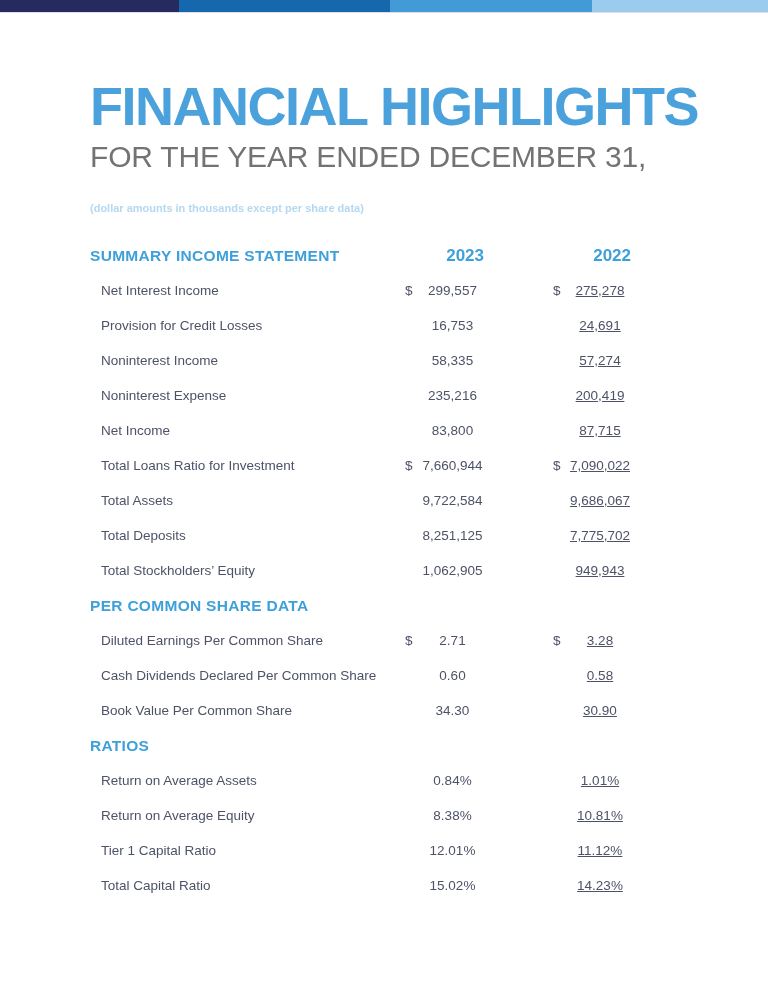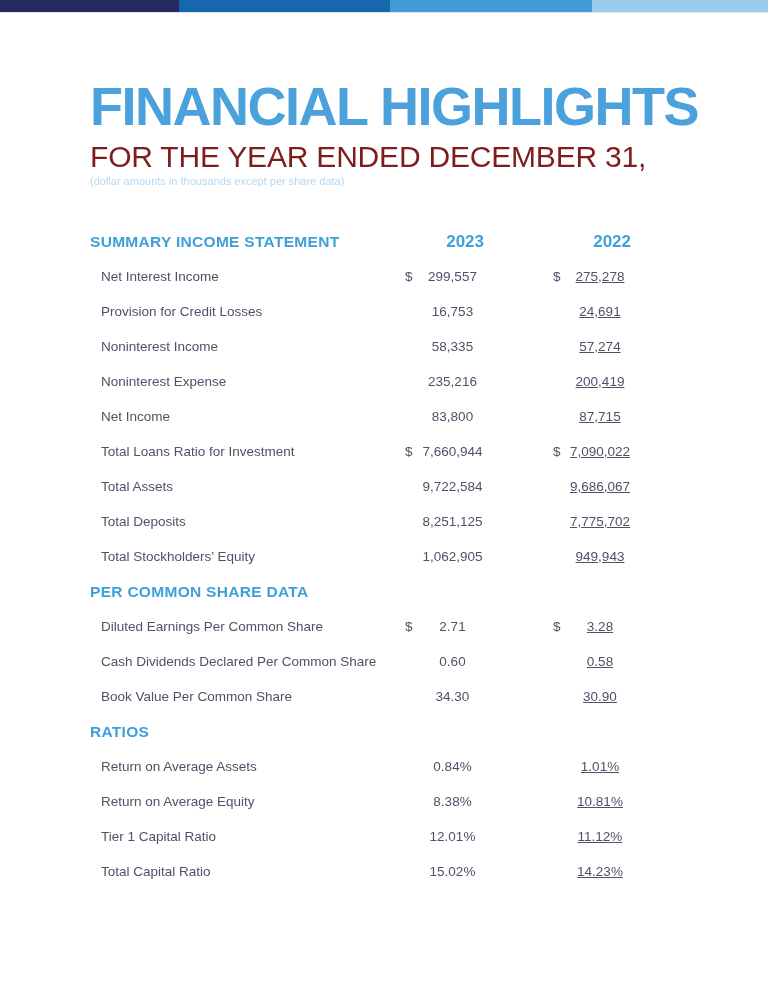--- a/index.html
+++ b/index.html
@@ -30,31 +30,31 @@
     letter-spacing: -1.5px;
     color: #4ba1db;
     white-space: nowrap;
   }
   .page-subtitle {
     margin-top: 7px;
     font-size: 30px;
     line-height: 1.1;
     font-weight: 400;
     letter-spacing: -0.2px;
-    color: #7f1d1d;
+    color: #737373;
     white-space: nowrap;
   }
   .amounts-note {
-    margin-top: 2px;
+    margin-top: 29px;
     font-size: 11px;
-    font-weight: 400;
+    font-weight: 700;
     color: #b5d8f1;
   }
   .fin-table {
-    margin-top: 37px;
+    margin-top: 24px;
     width: 541px;
   }
   .t-row {
     display: grid;
     grid-template-columns: 315px 16px 63px 69px 16px 62px;
     height: 35px;
     align-items: center;
   }
   .sec-header {
     color: #3ea0da;

